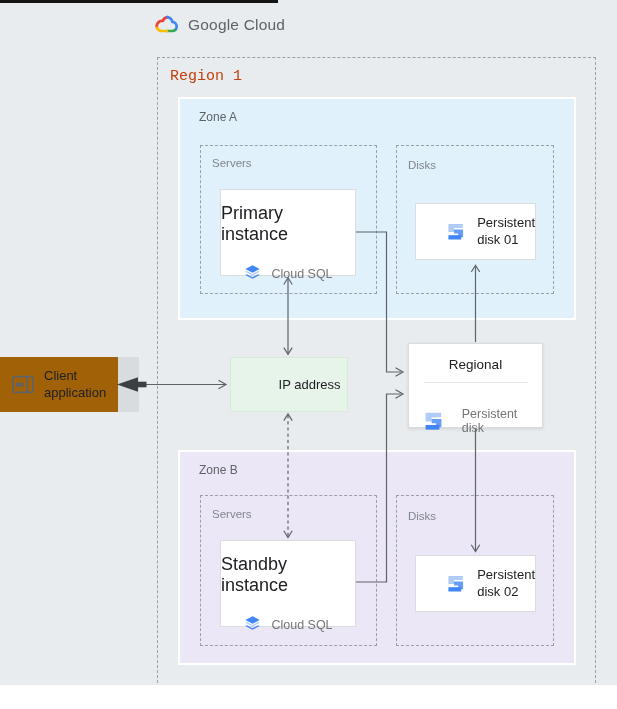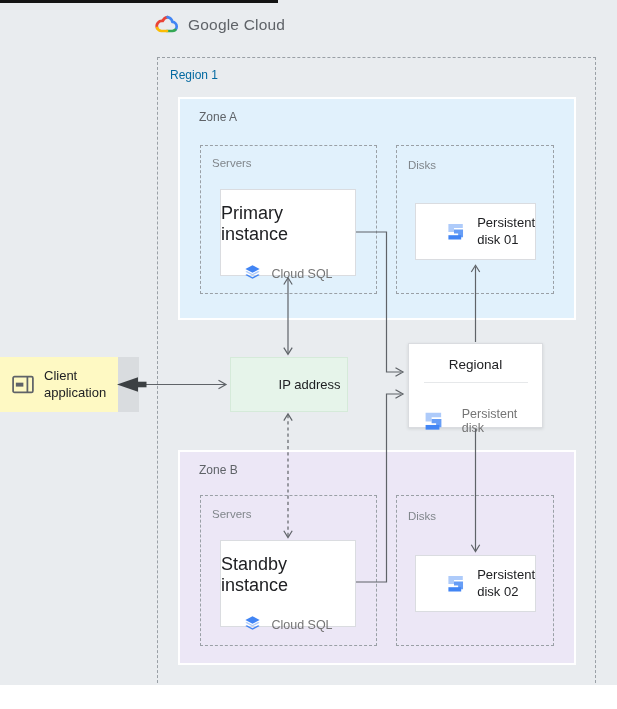--- a/index.html
+++ b/index.html
@@ -5,21 +5,21 @@
   html,body{margin:0;padding:0;}
   .canvas{
     position:relative;width:617px;height:685px;background:#e9ecef;
     font-family:"Liberation Sans",sans-serif;overflow:hidden;
   }
   .topbar{position:absolute;left:0;top:0;width:278px;height:3px;background:#141414;}
   .logo{position:absolute;left:153px;top:14px;display:flex;align-items:center;gap:8px;}
   .logo-text{font-size:15.5px;color:#5f6368;letter-spacing:.2px;}
 
   .region{position:absolute;left:157px;top:57px;width:439px;height:631px;border:1px dashed #9aa0a6;box-sizing:border-box;}
-  .region-label{position:absolute;left:170px;top:68px;font-size:12px;color:#0369a1;}
+  .region-label{position:absolute;left:170px;top:68px;font-size:15px;color:#c2410c;font-family:Liberation Mono, monospace;}
 
   .zone{position:absolute;border:2px solid #fff;box-sizing:border-box;}
   .zone-a{left:178px;top:97px;width:398px;height:223px;background:#e1f1fc;}
   .zone-b{left:178px;top:450px;width:398px;height:215px;background:#ece7f6;}
   .zone-label{position:absolute;font-size:12px;color:#5f6368;}
   .zone-a-label{left:199px;top:110px;}
   .zone-b-label{left:199px;top:463px;}
 
   .dashedbox{position:absolute;border:1px dashed #9aa0a6;box-sizing:border-box;}
   .servers-a{left:200px;top:145px;width:177px;height:149px;}
@@ -50,21 +50,21 @@
 
   .regional{left:408px;top:343px;width:135px;height:85px;box-shadow:0 1px 3px rgba(60,64,67,.14);}
   .regional-title{text-align:center;font-size:13.5px;color:#202124;margin-top:13px;}
   .regional .divider{width:104px;margin:10px auto 0;}
   .regional-row{display:flex;align-items:center;gap:18px;margin:24px 0 0 14px;}
 
   .ipbox{position:absolute;left:230px;top:357px;width:118px;height:55px;background:#e6f4ea;
     border:1px solid #d5ead9;box-sizing:border-box;display:flex;align-items:center;justify-content:center;
     font-size:13px;color:#202124;padding-left:41px;}
 
-  .client{position:absolute;left:0;top:357px;width:118px;height:55px;background:#fef9c3;
+  .client{position:absolute;left:0;top:357px;width:118px;height:55px;background:#a16207;
     display:flex;align-items:center;gap:10px;padding-left:12px;box-sizing:border-box;}
   .client-label{font-size:13px;color:#202124;line-height:1.3;}
   .client-label span{display:block;}
   .gray-block{position:absolute;left:118px;top:357px;width:21px;height:55px;background:#d9dcdf;}
 
   .connectors{position:absolute;left:0;top:0;pointer-events:none;}
 </style>
 </head>
 <body>
 

